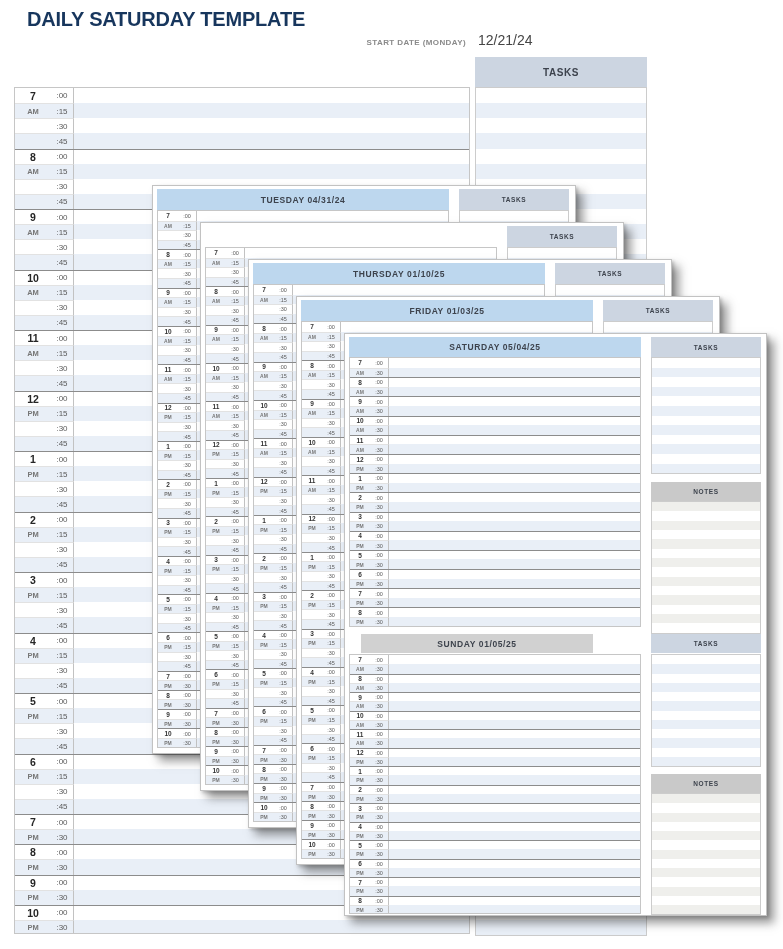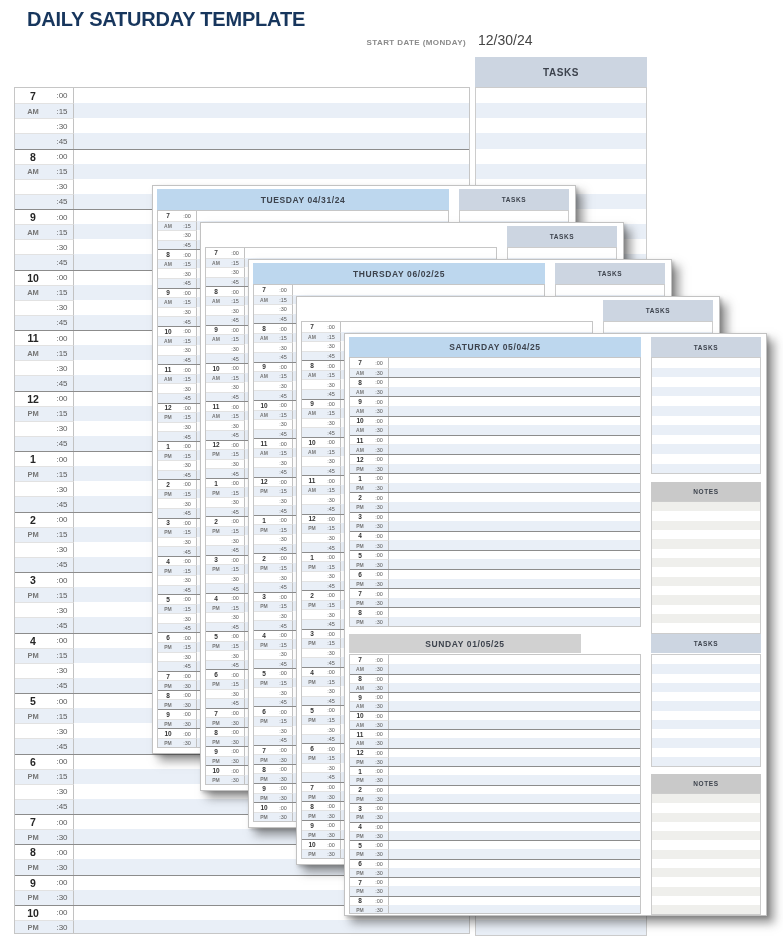--- a/index.html
+++ b/index.html
@@ -63,21 +63,21 @@
   }
   .rrow{box-sizing:border-box;}
   .rows.blue .rrow.alt{background:var(--rowblue,#e9eff7);}
   .rows.gray .rrow.alt{background:var(--rowgray,#efefec);}
 </style>
 </head>
 <body>
 
 <div class="title">DAILY SATURDAY TEMPLATE</div>
 <div class="sd-label">START DATE (MONDAY)</div>
-<div class="sd-value">12/30/24</div>
+<div class="sd-value">12/21/24</div>
 <div id="pages">
     <div class="page" style="left: 14px; top: 57px; width: 641px; height: 877px;">
       <div class="grid lg" style="left: 0px; top: 30px; width: 456px; height: 847px;">
         <div class="trow" style="height: 15.125px;">
           <div class="hcell hour">7</div>
           <div class="mcell">:00</div>
           <div class="cell"></div>
         </div>
         <div class="trow alt" style="height: 15.125px;">
           <div class="hcell per sep">AM</div>
@@ -1096,21 +1096,21 @@
         <div class="rrow alt" style="height: 9.589px;"></div>
         <div class="rrow" style="height: 9.589px;"></div>
         <div class="rrow alt" style="height: 9.589px;"></div>
         <div class="rrow" style="height: 9.589px;"></div>
         <div class="rrow alt" style="height: 9.589px;"></div>
         <div class="rrow" style="height: 9.589px;"></div>
         <div class="rrow alt" style="height: 9.589px;"></div>
       </div>
     </div>
     <div class="page shadow" style="left: 248px; top: 259px; width: 422px; height: 567px;">
-      <div class="band blue f-sm" style="left: 4px; top: 3px; width: 292px; height: 21px;">THURSDAY 06/02/25</div>
+      <div class="band blue f-sm" style="left: 4px; top: 3px; width: 292px; height: 21px;">THURSDAY 01/10/25</div>
       <div class="grid sm" style="left: 4px; top: 24px; width: 292px; height: 538px;">
         <div class="trow" style="height: 9.589px;">
           <div class="hcell hour">7</div>
           <div class="mcell">:00</div>
           <div class="cell"></div>
         </div>
         <div class="trow alt" style="height: 9.589px;">
           <div class="hcell per sep">AM</div>
           <div class="mcell sep">:15</div>
           <div class="cell"></div>
@@ -1440,20 +1440,21 @@
         <div class="rrow alt" style="height: 9.589px;"></div>
         <div class="rrow" style="height: 9.589px;"></div>
         <div class="rrow alt" style="height: 9.589px;"></div>
         <div class="rrow" style="height: 9.589px;"></div>
         <div class="rrow alt" style="height: 9.589px;"></div>
         <div class="rrow" style="height: 9.589px;"></div>
         <div class="rrow alt" style="height: 9.589px;"></div>
       </div>
     </div>
     <div class="page shadow" style="left: 296px; top: 296px; width: 422px; height: 567px;">
+      <div class="band blue f-sm" style="left: 4px; top: 3px; width: 292px; height: 21px;">FRIDAY 01/03/25</div>
       <div class="grid sm" style="left: 4px; top: 24px; width: 292px; height: 538px;">
         <div class="trow" style="height: 9.589px;">
           <div class="hcell hour">7</div>
           <div class="mcell">:00</div>
           <div class="cell"></div>
         </div>
         <div class="trow alt" style="height: 9.589px;">
           <div class="hcell per sep">AM</div>
           <div class="mcell sep">:15</div>
           <div class="cell"></div>
@@ -1958,21 +1959,21 @@
         <div class="rrow" style="height: 9.35px;"></div>
         <div class="rrow alt" style="height: 9.35px;"></div>
         <div class="rrow" style="height: 9.35px;"></div>
         <div class="rrow alt" style="height: 9.35px;"></div>
         <div class="rrow" style="height: 9.35px;"></div>
         <div class="rrow alt" style="height: 9.35px;"></div>
         <div class="rrow" style="height: 9.35px;"></div>
         <div class="rrow alt" style="height: 9.35px;"></div>
         <div class="rrow" style="height: 9.35px;"></div>
       </div>
-      <div class="band gray f-sm" style="left: 4px; top: 300px; width: 232px; height: 19px;">SUNDAY 01/05/25</div>
+      <div class="band gray f-sm" style="left: 16px; top: 300px; width: 232px; height: 19px;">SUNDAY 01/05/25</div>
       <div class="grid sm" style="left: 4px; top: 320px; width: 292px; height: 260px;">
         <div class="trow" style="height: 9.25px;">
           <div class="hcell hour">7</div>
           <div class="mcell">:00</div>
           <div class="cell"></div>
         </div>
         <div class="trow alt" style="height: 9.25px;">
           <div class="hcell per sep">AM</div>
           <div class="mcell sep">:30</div>
           <div class="cell"></div>

